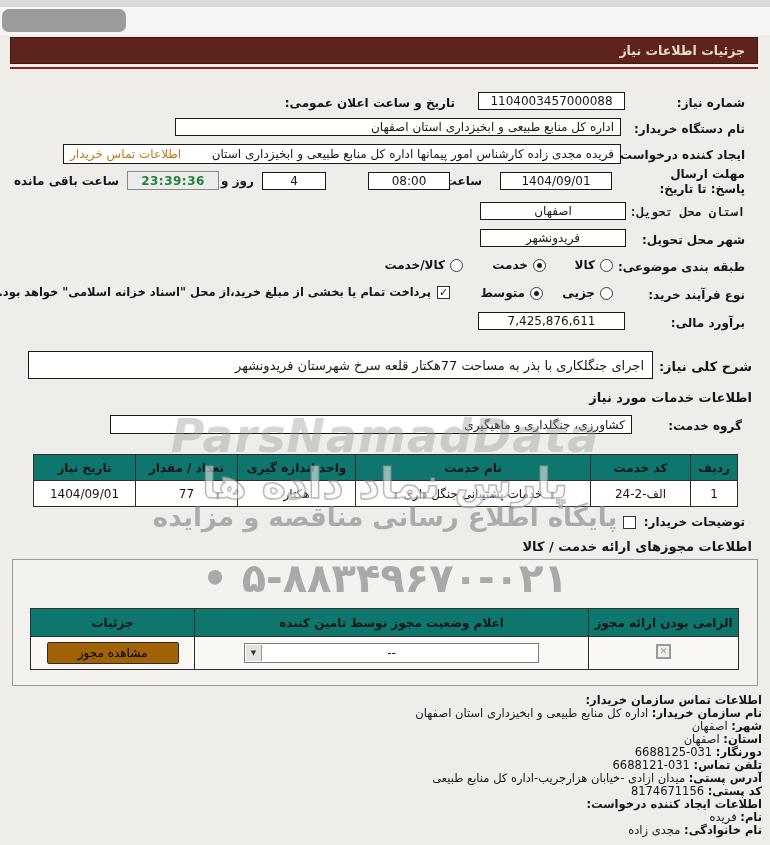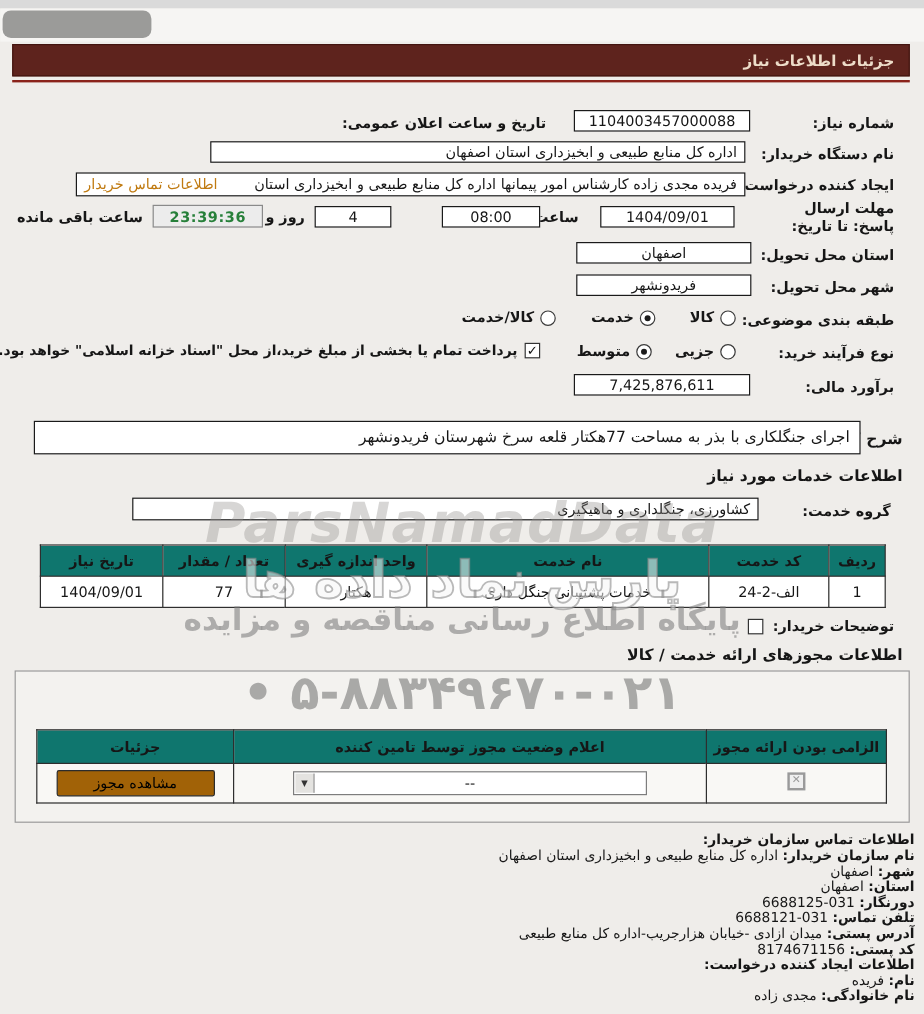--- a/index.html
+++ b/index.html
@@ -48,21 +48,21 @@
   #l-deadline { right:25px; top:160px; width:112px; white-space:normal; text-align:right; line-height:15px; }
   #b-ddate  { left:500px; top:165px; width:112px; }
   #l-hour   { right:288px; top:166px; line-height:16px; }
   #b-dtime  { left:368px; top:165px; width:82px; }
   #b-days   { left:262px; top:165px; width:64px; }
   #l-days   { left:221px; top:166px; line-height:16px; }
   #b-remain { left:127px; top:164px; width:92px; height:19px; background:#ECECEC; border:1px solid #8a8a8a;
               color:#27803A; font-weight:bold; direction:ltr; letter-spacing:.5px; }
   #l-remain { left:14px; top:166px; line-height:16px; }
 
-  #l-prov { right:25px; top:197px; }
+  #l-prov { right:25px; top:197px;font-family:Liberation Mono, monospace; }
   #b-prov { left:480px; top:195px; width:146px; }
   #l-city { right:25px; top:224px; }
   #b-city { left:480px; top:222px; width:146px; }
 
   .ritem { position:absolute; display:flex; align-items:center; gap:5px; height:16px; cursor:default; }
   .ritem .rlabel { font-size:12px; font-weight:bold; white-space:nowrap; }
   .radio { width:13px; height:13px; border:1px solid #3a3a3a; border-radius:50%; background:#fff; position:relative; flex:none; }
   .radio.sel::after { content:""; position:absolute; inset:3px; background:#1c1c1c; border-radius:50%; }
   .cbox { width:13px; height:13px; border:1px solid #333; background:#fff; flex:none; position:relative; }
   .cbox.checked::after { content:"✓"; position:absolute; inset:0; font-size:11px; line-height:12px; text-align:center; color:#111; font-weight:bold; }
@@ -75,21 +75,21 @@
   #l-proc { right:25px; top:279px; }
   #ri-jozi      { right:157px; top:278px; }
   #ri-motavaset { right:227px; top:278px; }
   #cb-treasury  { position:absolute; right:320px; top:278px; display:flex; align-items:center; gap:6px; }
   #cb-treasury .note { font-size:11.5px; font-weight:bold; white-space:nowrap; }
 
   #l-est { right:25px; top:307px; }
   #b-est { left:478px; top:305px; width:147px; }
 
   #l-desc { right:18px; top:351px; font-size:13px; }
-  #b-desc { left:28px; top:344px; width:689px; height:28px; font-size:13px; justify-content:flex-start; padding:1px 8px; }
+  #b-desc { left:28px; top:344px; width:625px; height:28px; font-size:13px; justify-content:flex-start; padding:1px 8px; }
 
   #t-services { right:18px; top:382px; font-size:13px; }
   #l-group { right:28px; top:410px; }
   #b-group { left:110px; top:408px; width:522px; height:19px; justify-content:flex-start; padding:0 6px; }
 
   table { border-collapse:collapse; table-layout:fixed; }
   th, td { border:1px solid #2e2e2e; text-align:center; font-size:12px; overflow:hidden; white-space:nowrap; }
   th { background:#0f766e; font-weight:bold; }
   #tbl1 { position:absolute; left:33px; top:447px; width:704px; }
   #tbl1 th { height:26px; }

